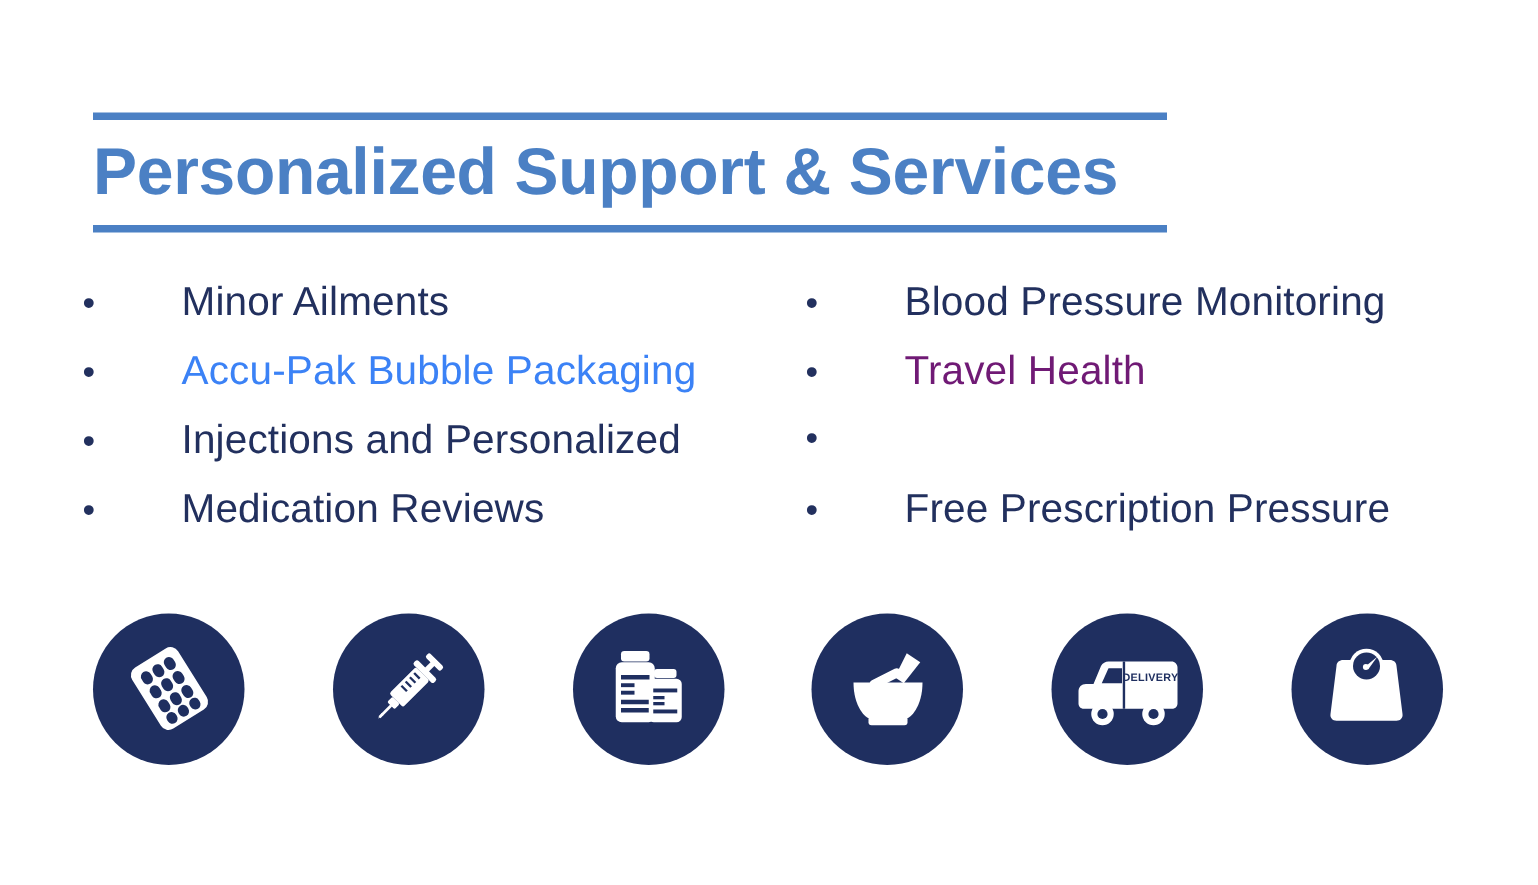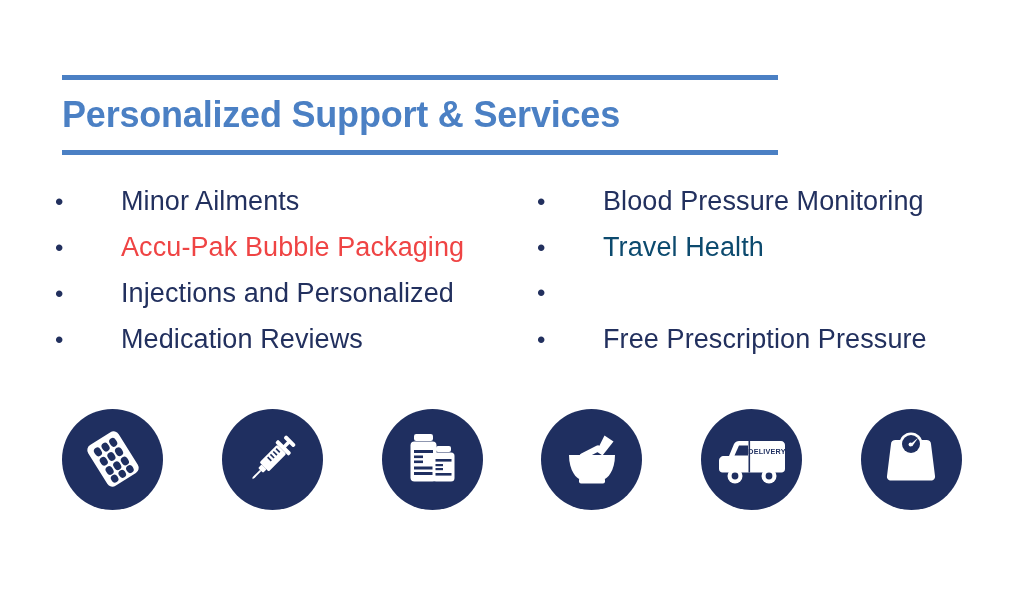--- a/index.html
+++ b/index.html
@@ -34,21 +34,21 @@
     height: 5px;
     background: #4B80C4;
     width: 100%;
   }
   .rule-top { margin-bottom: 0px; }
   .rule-bottom { margin-top: 0px; }
 
   .page-title {
     font-family: "Liberation Sans", sans-serif;
     font-weight: bold;
-    font-size: 36px;
+    font-size: 44px;
     line-height: 66px;
     color: #4B80C4;
     letter-spacing: -0.2px;
     white-space: nowrap;
     padding: 2px 0 2px 0;
   }
 
   
   .lists {
     position: absolute;
@@ -128,40 +128,40 @@
 
   <div class="lists">
 
     <div class="list-col left">
       <div class="service-item">
         <span class="service-bullet" style="color: rgb(34, 48, 94);">•</span>
         <span class="service-label" style="color: rgb(34, 48, 94);">Minor Ailments</span>
       </div>
       <div class="service-item">
         <span class="service-bullet" style="color: rgb(34, 48, 94);">•</span>
-        <span class="service-label" style="color: #ef4444;">Accu-Pak Bubble Packaging</span>
+        <span class="service-label" style="color: #3b82f6;">Accu-Pak Bubble Packaging</span>
       </div>
       <div class="service-item">
         <span class="service-bullet" style="color: rgb(34, 48, 94);">•</span>
         <span class="service-label" style="color: rgb(34, 48, 94);">Injections and Personalized</span>
       </div>
       <div class="service-item">
         <span class="service-bullet" style="color: rgb(34, 48, 94);">•</span>
         <span class="service-label" style="color: rgb(34, 48, 94);">Medication Reviews</span>
       </div>
     </div>
 
     <div class="list-col right">
       <div class="service-item">
         <span class="service-bullet" style="color: rgb(34, 48, 94);">•</span>
         <span class="service-label" style="color: rgb(34, 48, 94);">Blood Pressure Monitoring</span>
       </div>
       <div class="service-item">
         <span class="service-bullet" style="color: rgb(34, 48, 94);">•</span>
-        <span class="service-label" style="color: #0c4a6e;">Travel Health</span>
+        <span class="service-label" style="color: #701a75;">Travel Health</span>
       </div>
       <div class="service-item">
         <span class="service-bullet" style="color: rgb(34, 48, 94);">•</span>
       </div>
       <div class="service-item">
         <span class="service-bullet" style="color: rgb(34, 48, 94);">•</span>
         <span class="service-label" style="color: rgb(34, 48, 94);">Free Prescription Pressure</span>
       </div>
     </div>
 

